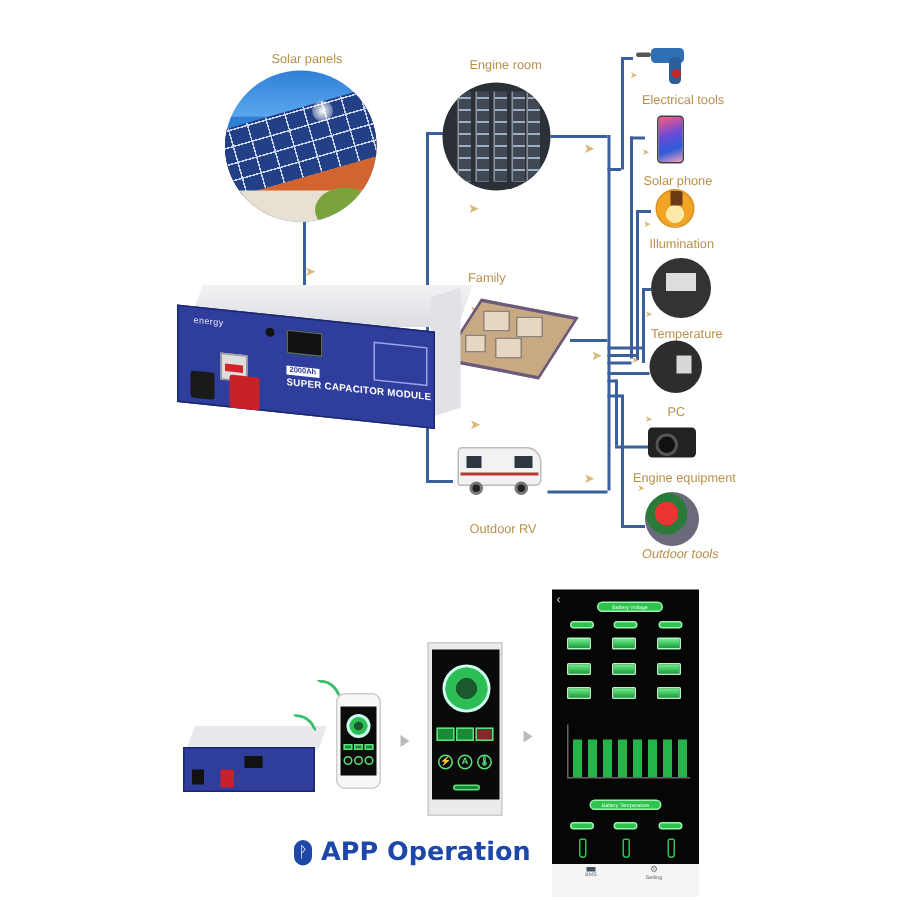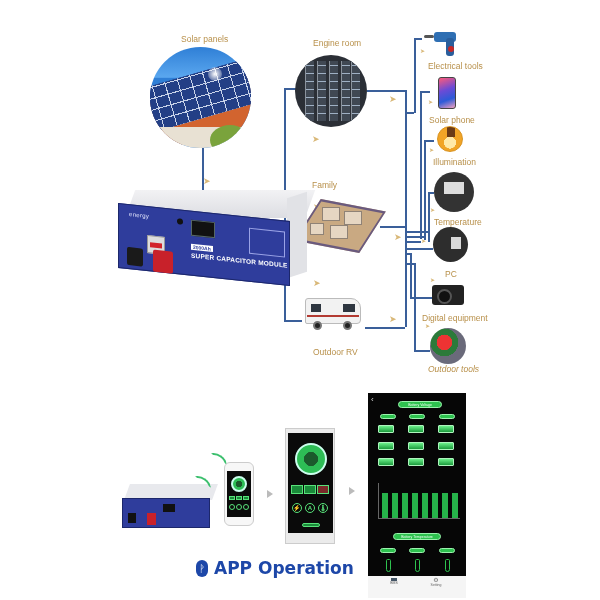--- a/index.html
+++ b/index.html
@@ -230,21 +230,21 @@
 
 <div id="pc" class="circle">
     <div class="mon"></div>
   </div>
 <div class="lbl" style="left:445px;top:269px;">PC</div>
 
 <div id="camera" class="abs">
     <div class="b"></div>
     <div class="l"></div>
   </div>
-<div class="lbl" style="left:422px;top:313px;">Digital equipment</div>
+<div class="lbl" style="left:422px;top:313px;">Engine equipment</div>
 
 <div id="tools" class="circle"></div>
 <div class="lbl" style="left:428px;top:364px;font-style:italic;">Outdoor tools</div>
 
 <div id="device2" class="abs">
   <div class="top"></div>
   <div class="front">
     <div class="s"></div>
       <div class="k"></div>
       <div class="r"></div>

